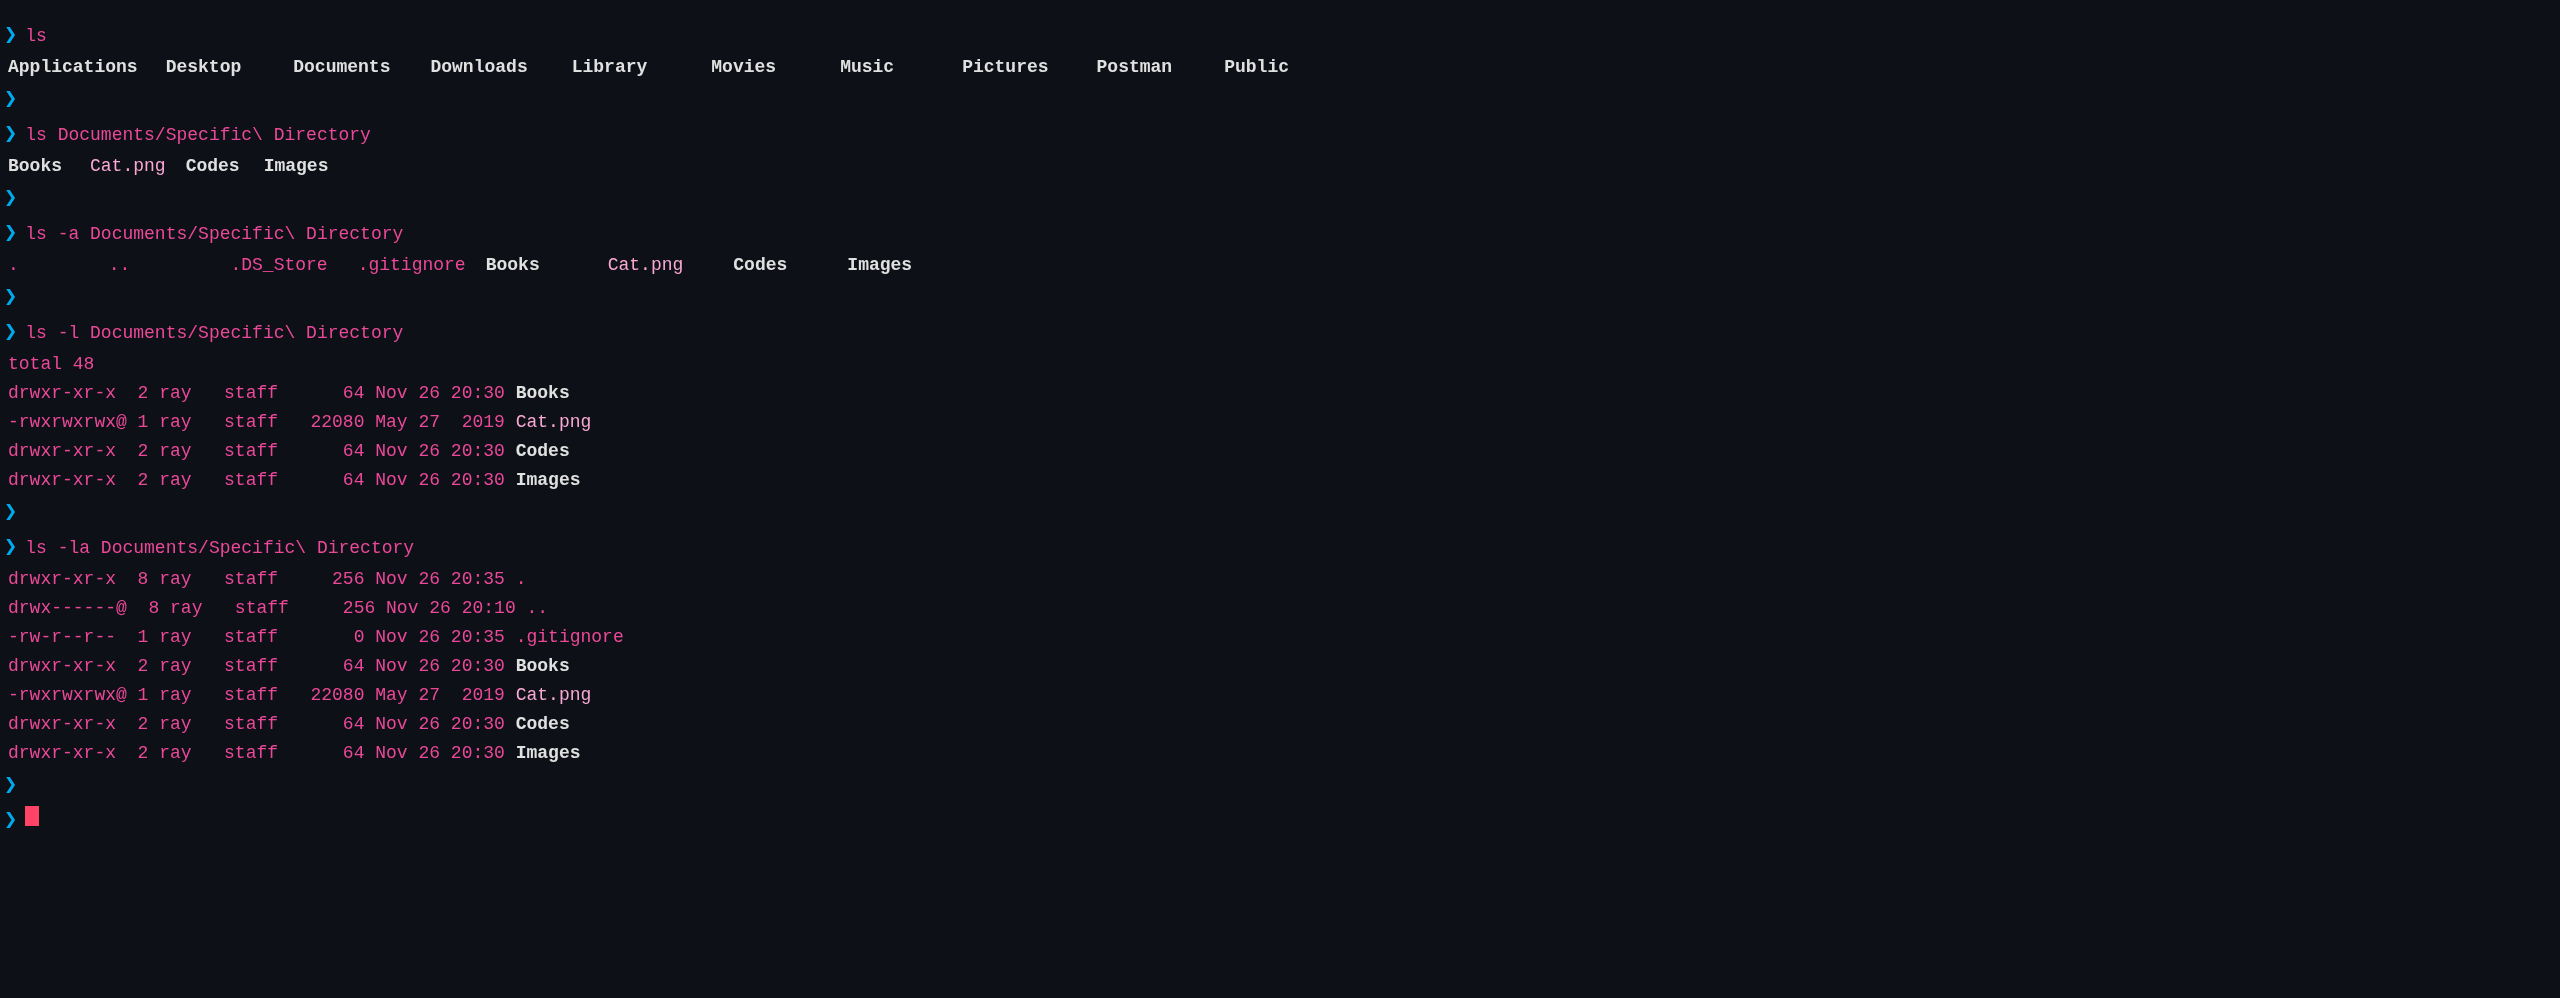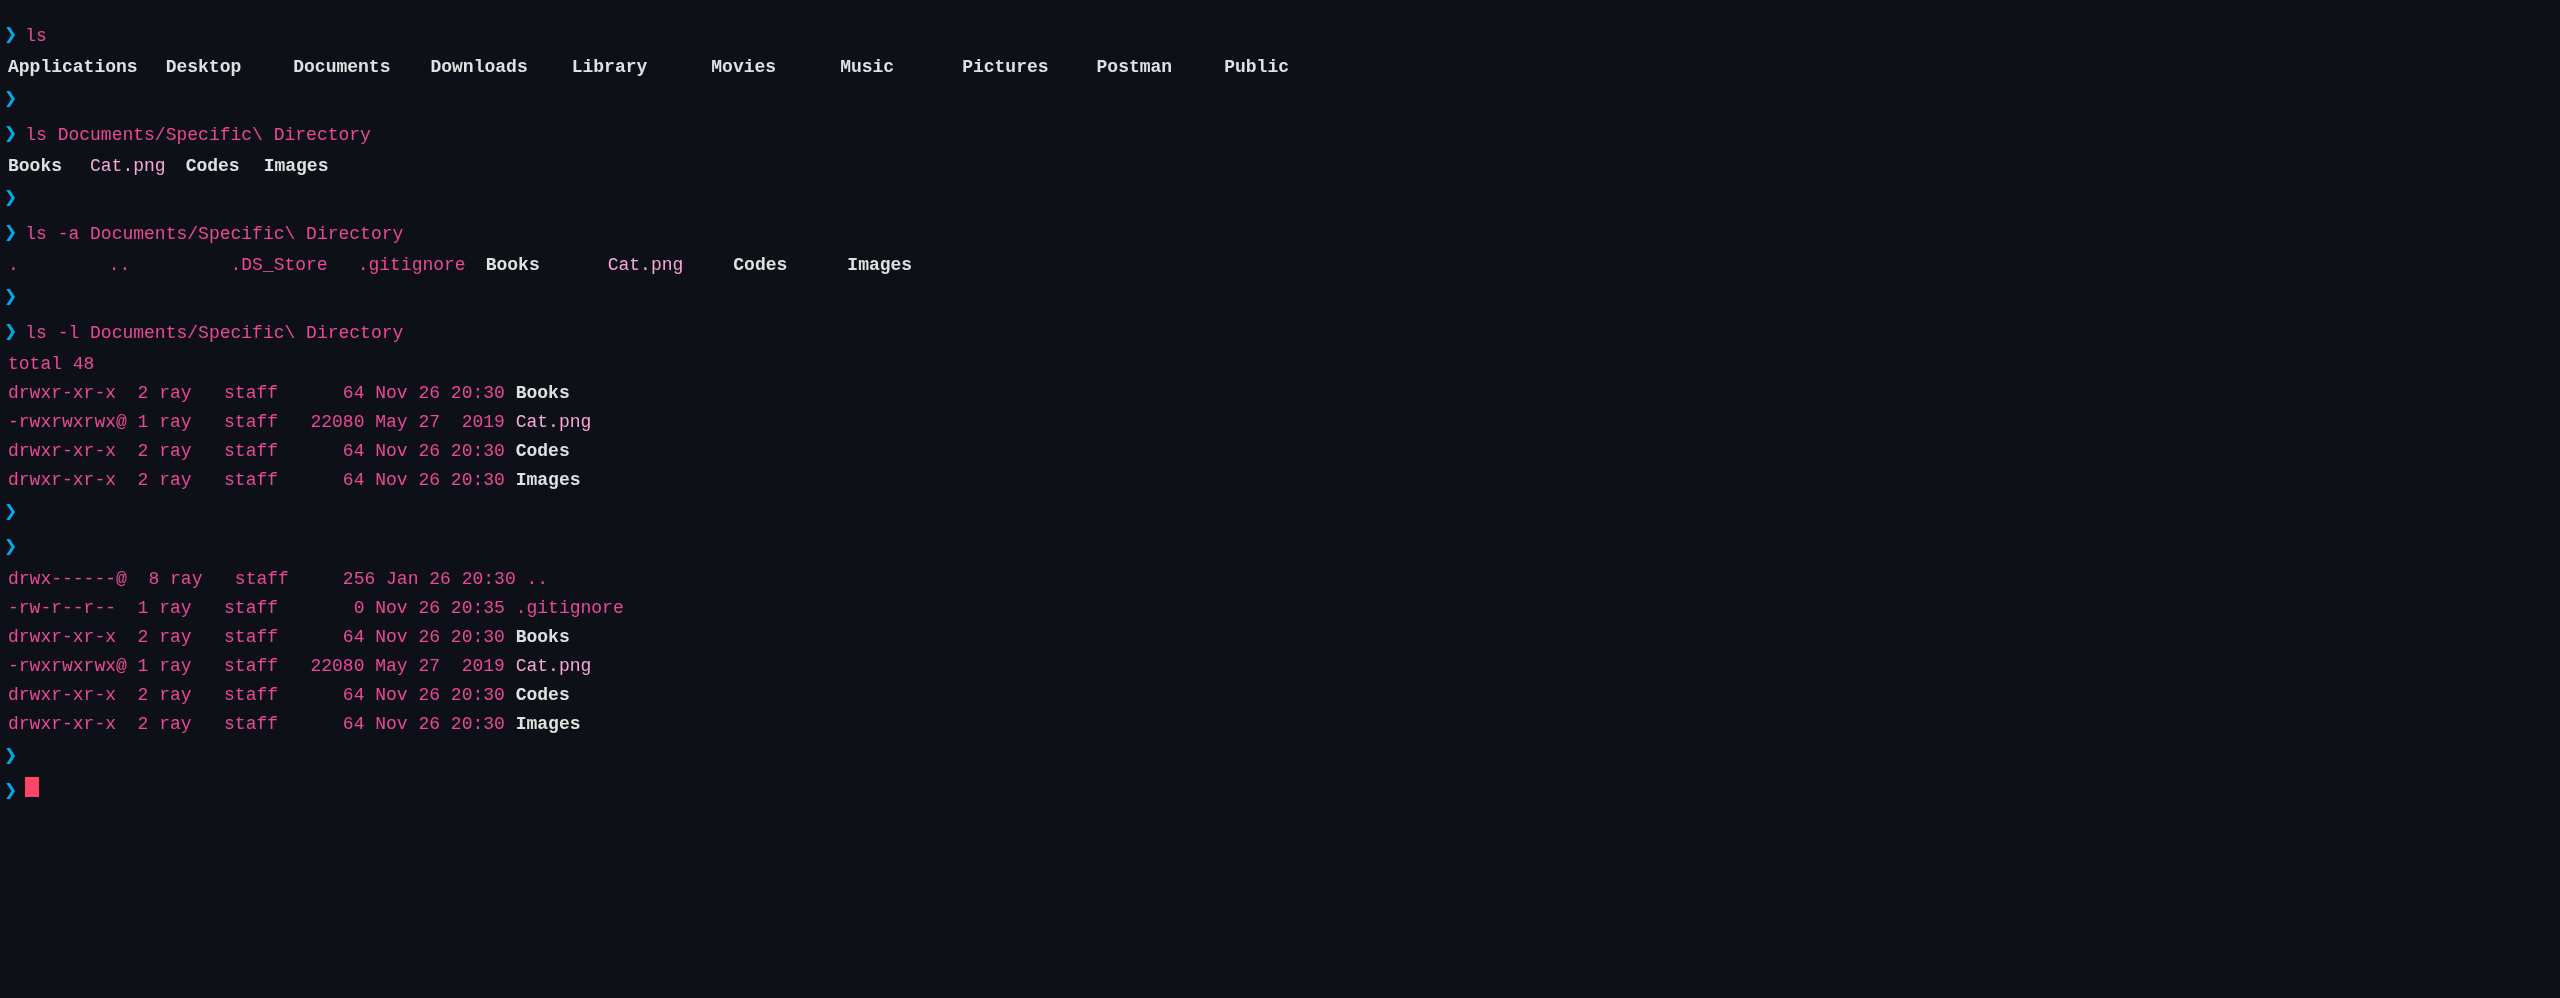--- a/index.html
+++ b/index.html
@@ -176,25 +176,29 @@
   </div>
 
   <div class="line">
     <span class="arrow-icon">❯</span>
     <span style="width:8px;display:inline-block"></span>
   </div>
 
   <div class="line">
     <span class="arrow-icon">❯</span>
     <span style="width:8px;display:inline-block"></span>
-  </div>
-
-
-  <div class="line output-line">
-    <span class="cmd-text">drwx------@  8 ray   staff     256 Jan 26 20:30 ..</span>
+    <span class="cmd-text">ls -la Documents/Specific\ Directory</span>
+  </div>
+
+
+  <div class="line output-line">
+    <span class="cmd-text">drwxr-xr-x  8 ray   staff     256 Nov 26 20:35 .</span>
+  </div>
+  <div class="line output-line">
+    <span class="cmd-text">drwx------@  8 ray   staff     256 Nov 26 20:10 ..</span>
   </div>
   <div class="line output-line">
     <span class="cmd-text">-rw-r--r--  1 ray   staff       0 Nov 26 20:35 .gitignore</span>
   </div>
   <div class="line output-line">
     <span class="cmd-text">drwxr-xr-x  2 ray   staff      64 Nov 26 20:30 </span><span class="dir-bold">Books</span>
   </div>
   <div class="line output-line">
     <span class="cmd-text">-rwxrwxrwx@ 1 ray   staff   22080 May 27  2019 </span><span class="file-pink">Cat.png</span>
   </div>

